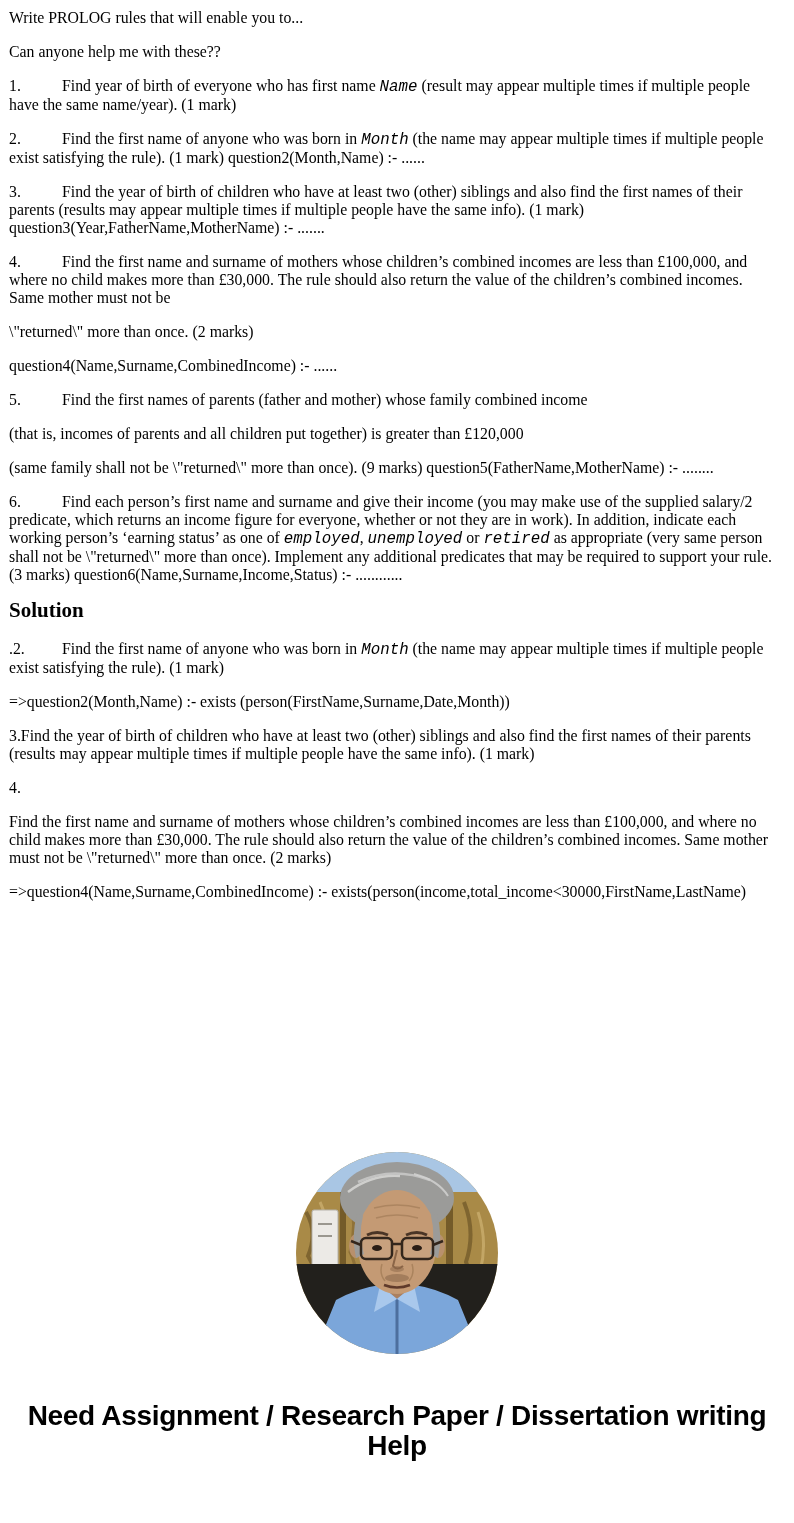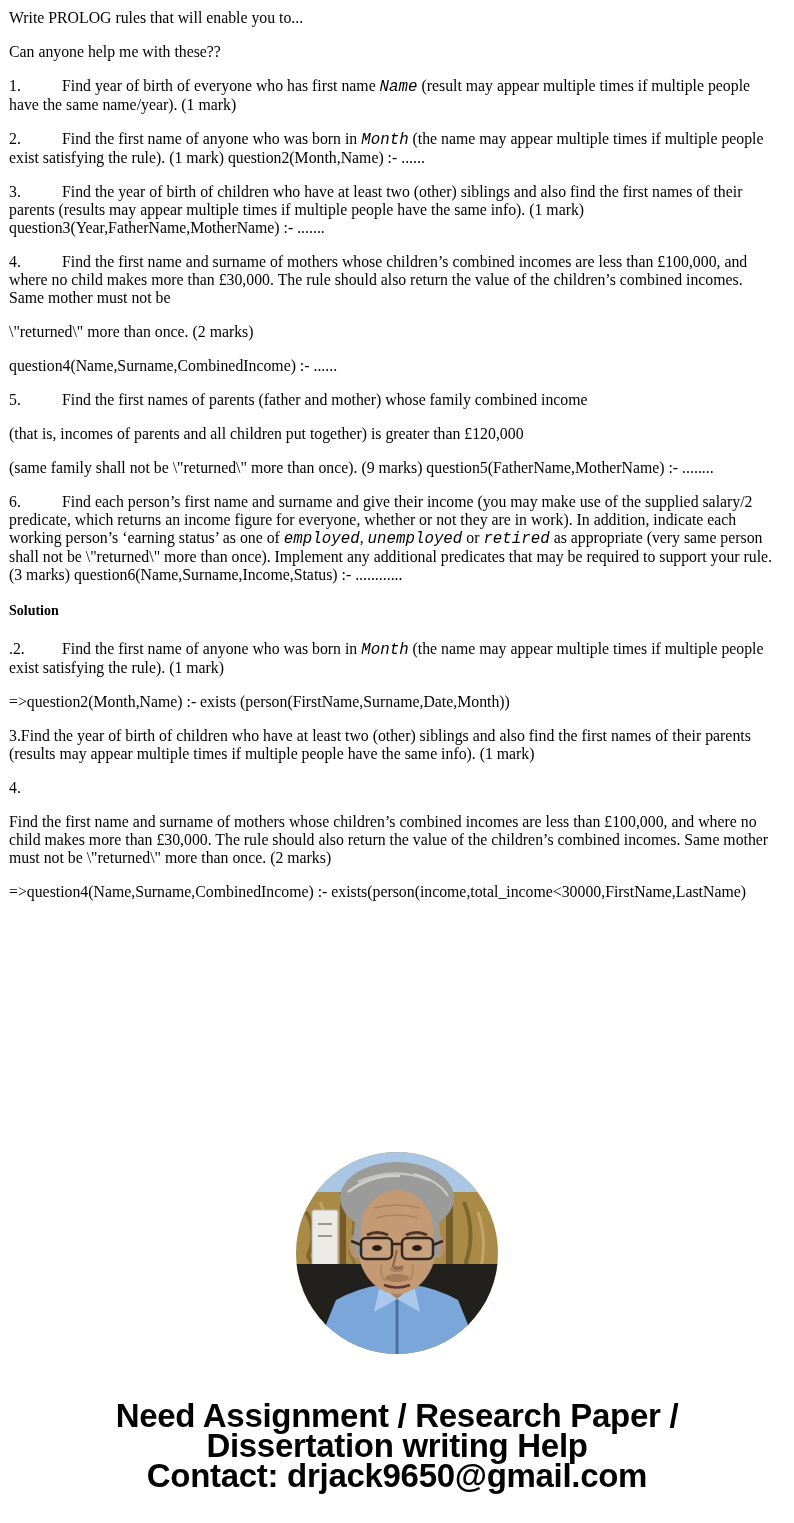--- a/index.html
+++ b/index.html
@@ -19,21 +19,21 @@
     box-sizing: border-box;
     width: 794px;
     padding: 9px 14px 0 9px;
     font-size: 15.8px;
     line-height: 18px;
   }
   .doc p {
     margin: 0 0 16px 0;
   }
   .doc h3 {
-    font-size: 14px;
+    font-size: 21px;
     line-height: 21px;
     font-weight: bold;
     margin: 15px 0 19px 0;
   }
   .num {
     display: inline-block;
     width: 53px;
   }
   em { font-style: italic; font-family: Liberation Mono, monospace; }
 
@@ -45,21 +45,21 @@
     height: 202px;
   }
   .footer {
     position: absolute;
     top: 1401px;
     left: 0;
     width: 794px;
     text-align: center;
     font-family: "Liberation Sans", sans-serif;
     font-weight: bold;
-    font-size: 33px;
+    font-size: 28px;
     line-height: 30px;
     letter-spacing: -0.3px;
   }
   .footer .fl1 {
     max-width: 745px;
     margin: 0 auto;
   }
 </style>
 </head>
 <body>
@@ -159,14 +159,13 @@
 
       <ellipse cx="101" cy="126" rx="12" ry="4" fill="#7d5a40" opacity="0.45"></ellipse>
 
       <path d="M88,133 Q101,138 114,133" stroke="#5f3a2a" stroke-width="2.5" fill="none"></path>
     </g>
   </svg>
 </div>
 
 <div class="footer">
   <div class="fl1">Need Assignment / Research Paper / Dissertation writing Help</div>
-  <div class="fl2">Contact: drjack9650@gmail.com</div>
 </div>
 
 </body></html>

